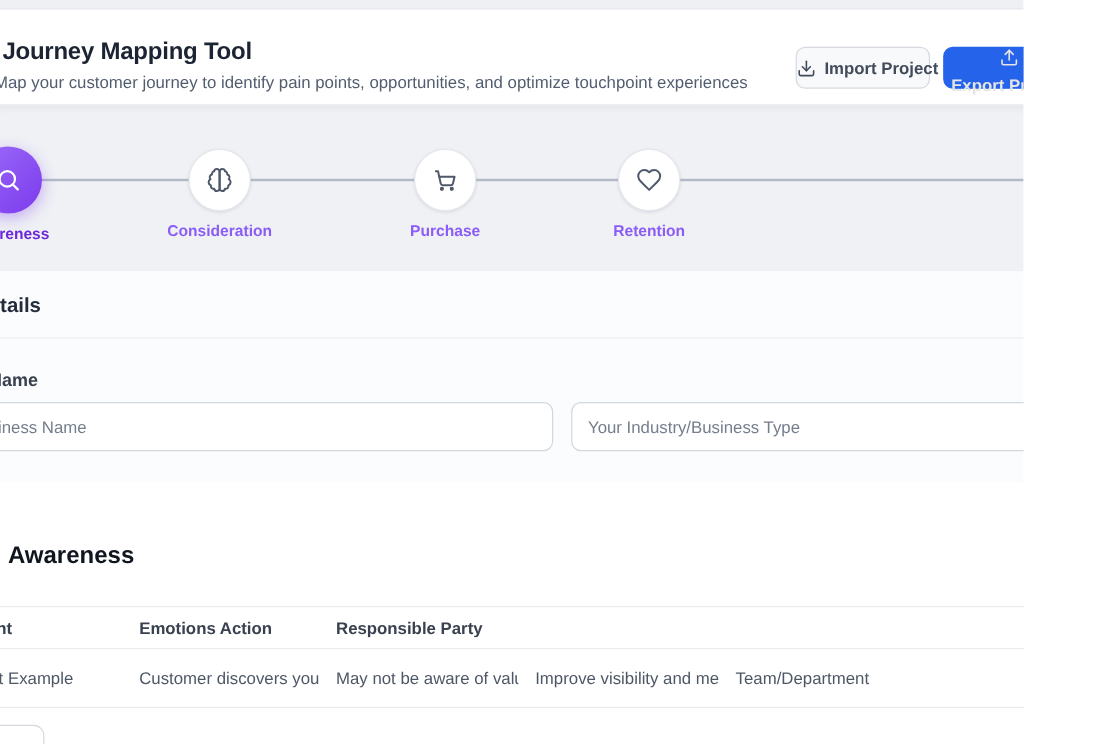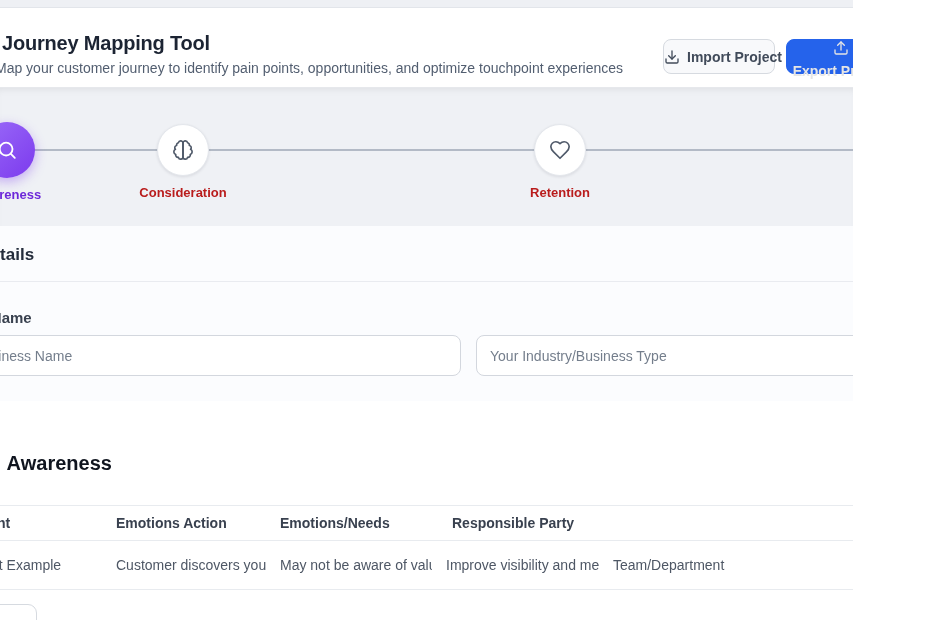--- a/index.html
+++ b/index.html
@@ -23,23 +23,23 @@
   
   .stepper{position:absolute;left:0;top:87px;width:100%;height:139px;background:#eff1f5;
            border-top:1px solid #e6e8ec;box-shadow:inset 0 6px 8px -6px rgba(0,0,0,.10);}
   .track{position:absolute;left:0;right:0;top:61px;height:2px;background:#b3bac6;}
   .stage{position:absolute;top:34px;width:140px;text-align:center;cursor:pointer;}
   .circ{width:52px;height:52px;margin:2px auto 0;border-radius:50%;background:#ffffff;border:1px solid #e4e7ec;
         display:flex;align-items:center;justify-content:center;color:#4e5868;
         box-shadow:0 1px 3px rgba(16,24,40,.10);box-sizing:border-box;}
   .stage.active .circ{width:56px;height:56px;margin-top:0;border:none;color:#ffffff;
         background:linear-gradient(135deg,#9b6cf9,#7c3aed);box-shadow:0 4px 12px rgba(124,58,237,.38);}
-  .stage-label{margin-top:9px;font-size:13px;font-weight:600;color:#b91c1c;}
+  .stage-label{margin-top:9px;font-size:13px;font-weight:600;color:#8b5cf6;}
   .stage.active .stage-label{color:#6d28d9;}
-  .s1{left:-63px}.s2{left:113px}.s3{left:301px}.s4{left:490px}.s5{left:676px}.s6{left:862px}
+  .s1{left:-63px}.s2{left:113px}.s3{left:301px}.s4{left:471px}.s5{left:676px}.s6{left:862px}
 
   
   .details{position:absolute;left:0;top:226px;width:100%;height:175px;background:#fbfcfe;border-bottom:1px solid #e2e4f1;}
   .sec-title{position:absolute;left:-84px;top:19px;font-size:17px;font-weight:700;color:#232c3b;white-space:nowrap;}
   .sec-hr{position:absolute;left:0;right:0;top:55px;height:1px;background:#e9ebf0;}
   .f-label{position:absolute;top:83px;font-size:15px;font-weight:600;color:#39414f;white-space:nowrap;}
   .fl1{left:-80px}.fl2{left:476px}
   .tinput{position:absolute;top:109px;height:41px;border:1px solid #d3d7de;border-radius:8px;background:#fff;
           padding:0 13px;font-size:14px;color:#333;box-sizing:border-box;font-family:"Liberation Sans",sans-serif;outline:none;}
   .tinput::placeholder{color:#747e8c;}
@@ -113,20 +113,30 @@
     <div class="stage s2">
       <div class="circ">
         <svg width="22" height="22" viewBox="0 0 24 24" fill="none" stroke="currentColor" stroke-width="1.8" stroke-linecap="round" stroke-linejoin="round">
           <path d="M9.5 2A2.5 2.5 0 0 1 12 4.5v15a2.5 2.5 0 0 1-4.96.44 2.5 2.5 0 0 1-2.96-3.08 3 3 0 0 1-.34-5.58 2.5 2.5 0 0 1 1.32-4.24 2.5 2.5 0 0 1 1.98-3A2.5 2.5 0 0 1 9.5 2Z"></path>
           <path d="M14.5 2A2.5 2.5 0 0 0 12 4.5v15a2.5 2.5 0 0 0 4.96.44 2.5 2.5 0 0 0 2.96-3.08 3 3 0 0 0 .34-5.58 2.5 2.5 0 0 0-1.32-4.24 2.5 2.5 0 0 0-1.98-3A2.5 2.5 0 0 0 14.5 2Z"></path>
         </svg>
       </div>
       <div class="stage-label">Consideration</div>
     </div>
 
+    <div class="stage s3">
+      <div class="circ">
+        <svg width="22" height="22" viewBox="0 0 24 24" fill="none" stroke="currentColor" stroke-width="1.8" stroke-linecap="round" stroke-linejoin="round">
+          <circle cx="9" cy="20" r="1"></circle>
+            <circle cx="18" cy="20" r="1"></circle>
+          <path d="M3.5 4h2l2.4 11.1a2 2 0 0 0 2 1.58h7.2a2 2 0 0 0 1.95-1.57L20.5 9H6.3"></path>
+        </svg>
+      </div>
+      <div class="stage-label">Purchase</div>
+    </div>
 
     <div class="stage s4">
       <div class="circ">
         <svg width="22" height="22" viewBox="0 0 24 24" fill="none" stroke="currentColor" stroke-width="1.8" stroke-linecap="round" stroke-linejoin="round">
           <path d="M19 14c1.49-1.46 3-3.21 3-5.5A5.5 5.5 0 0 0 16.5 3c-1.76 0-3 .5-4.5 2-1.5-1.5-2.74-2-4.5-2A5.5 5.5 0 0 0 2 8.5c0 2.3 1.5 4.05 3 5.5l7 7Z"></path>
         </svg>
       </div>
       <div class="stage-label">Retention</div>
     </div>
 
@@ -152,21 +162,20 @@
     <input class="tinput in2" type="text" value="" placeholder="Your Industry/Business Type" style="">
   </div>
 
   <div class="stagesec">
     <div class="stage-title">Stage 1: Awareness</div>
 
     <div class="jtable">
       <div class="trow head">
         <div class="cell c1">Touchpoint</div>
         <div class="cell c2">Emotions Action</div>
-        <div class="cell c3">Emotions/Needs</div>
         <div class="cell c6">Responsible Party</div>
       </div>
       <div class="trow body">
         <div class="cell c1">Touchpoint Example</div>
         <div class="cell c2">Customer discovers your brand</div>
         <div class="cell c4">May not be aware of value proposition</div>
         <div class="cell c5">Improve visibility and messaging</div>
         <div class="cell c6">Team/Department</div>
       </div>
     </div>

